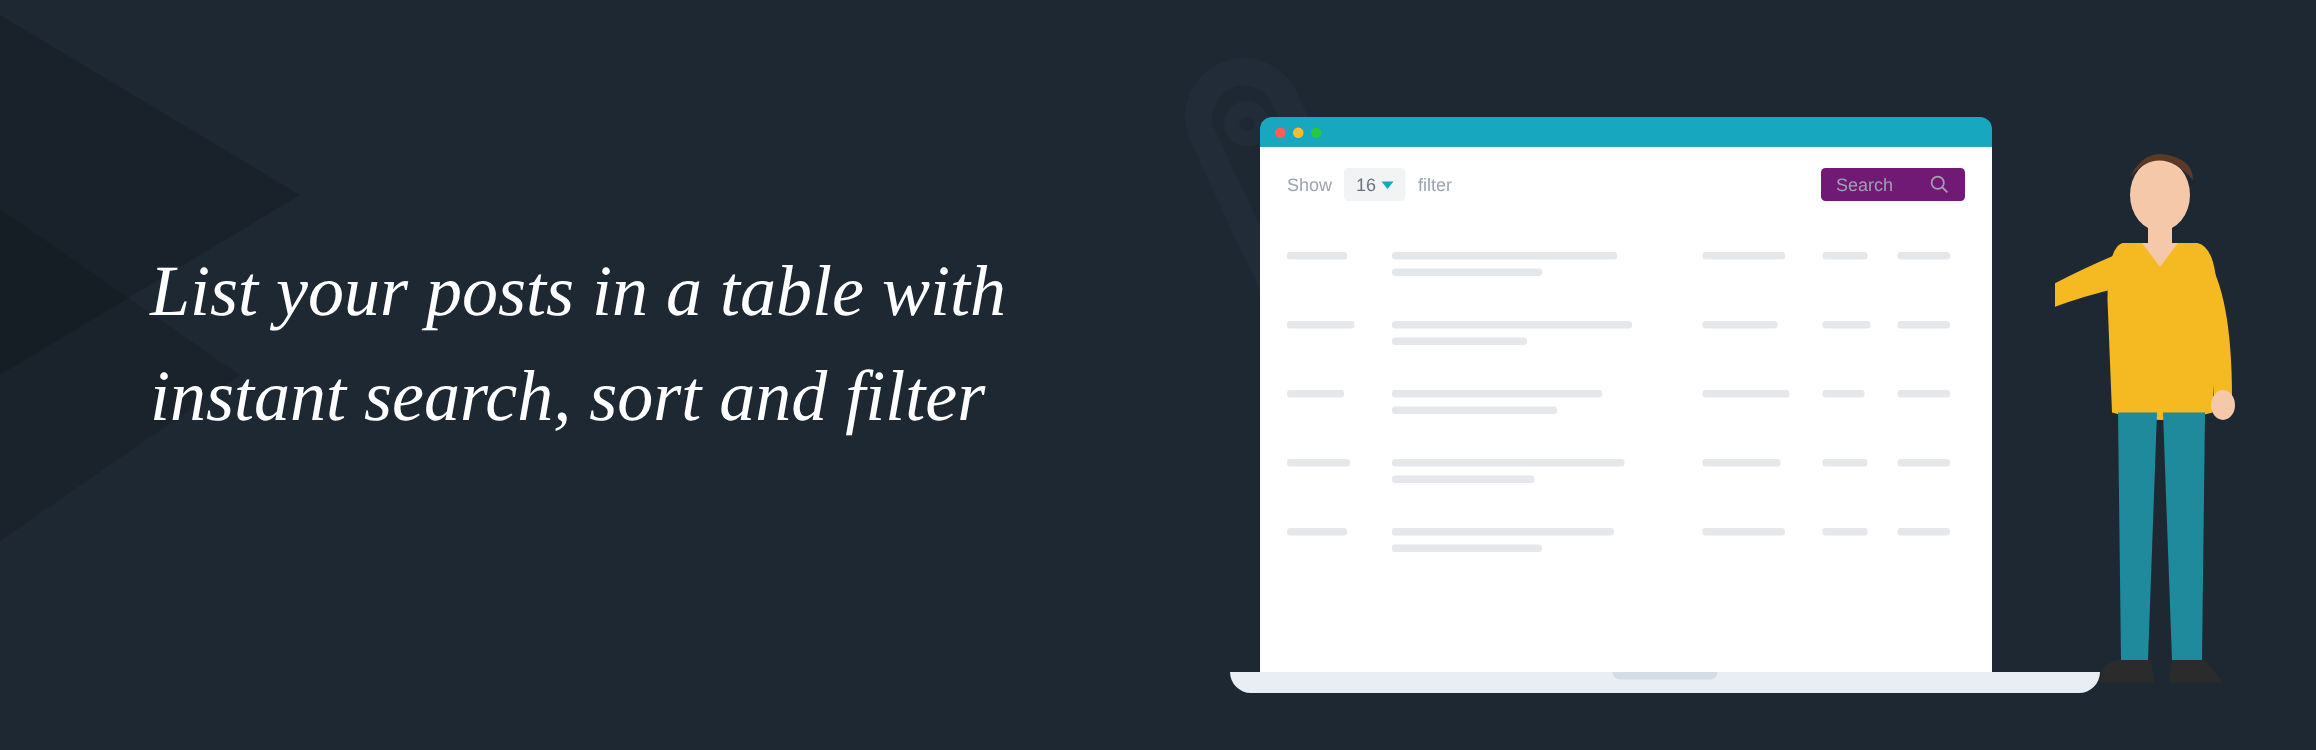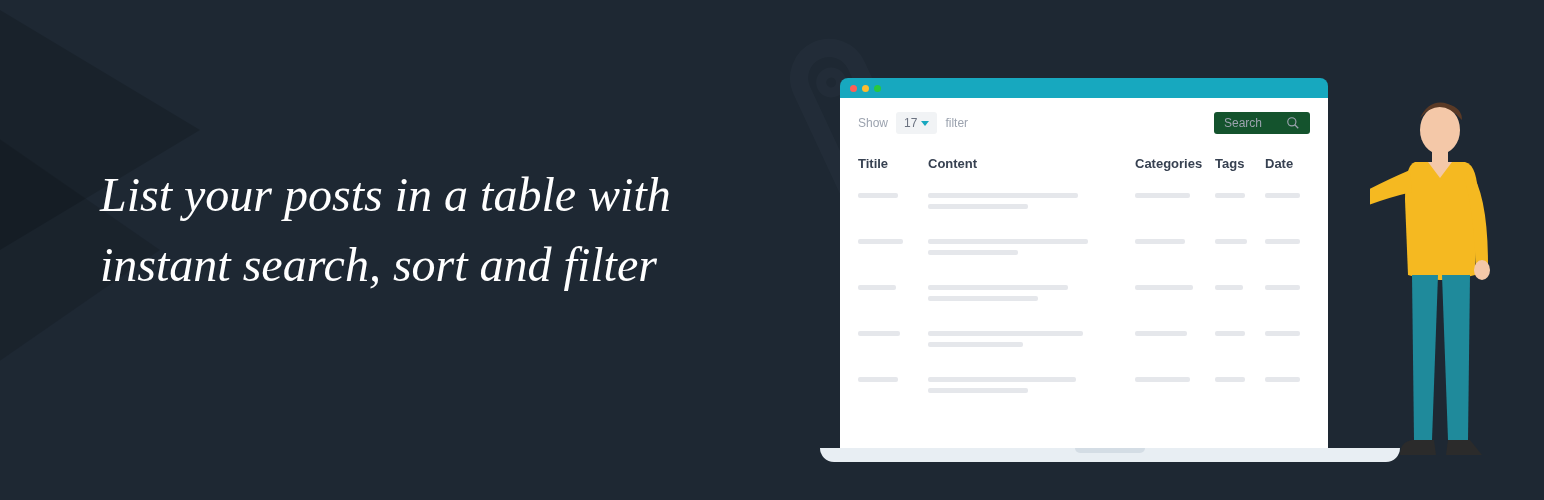--- a/index.html
+++ b/index.html
@@ -81,21 +81,21 @@
     color: #6b7280;
   }
   .caret {
     width: 0; height: 0;
     border-left: 4px solid transparent;
     border-right: 4px solid transparent;
     border-top: 5px solid #17a8bf;
   }
   .search-box {
     margin-left: auto;
-    background: #14532d;
+    background: #701a75;
     padding: 4px 10px;
     border-radius: 3px;
     display: flex;
     align-items: center;
     gap: 24px;
     color: #9ca3af;
   }
   .search-box svg { width: 14px; height: 14px; }
   .table-head {
     display: flex;
@@ -182,41 +182,34 @@
     <div class="tb-dot" style="background:#ff5f57"></div>
     <div class="tb-dot" style="background:#febc2e"></div>
     <div class="tb-dot" style="background:#28c840"></div>
   </div>
   <div class="laptop-screen">
 
     <div class="controls-row">
       <div class="show-group">
         <span>Show</span>
         <span class="select-box">
-          <span>17</span>
+          <span>16</span>
           <span class="caret"></span>
         </span>
         <span>filter</span>
       </div>
       <div class="search-box">
         <span>Search</span>
         <svg viewBox="0 0 24 24" fill="none" stroke="#9ca3af" stroke-width="2">
           <circle cx="10" cy="10" r="7"></circle>
             <line x1="21" y1="21" x2="15" y2="15"></line>
         </svg>
       </div>
     </div>
 
-    <div class="table-head">
-      <div class="col-title">Titile</div>
-      <div class="col-content">Content</div>
-      <div class="col-cat">Categories</div>
-      <div class="col-tags">Tags</div>
-      <div class="col-date">Date</div>
-    </div>
 
     <div class="table-body">
 
       <div class="row">
         <div class="col-title">
             <div class="ph" style="width:40px"></div>
           </div>
         <div class="col-content">
             <div class="ph" style="width:150px"></div>
             <div class="ph" style="width:100px"></div>

